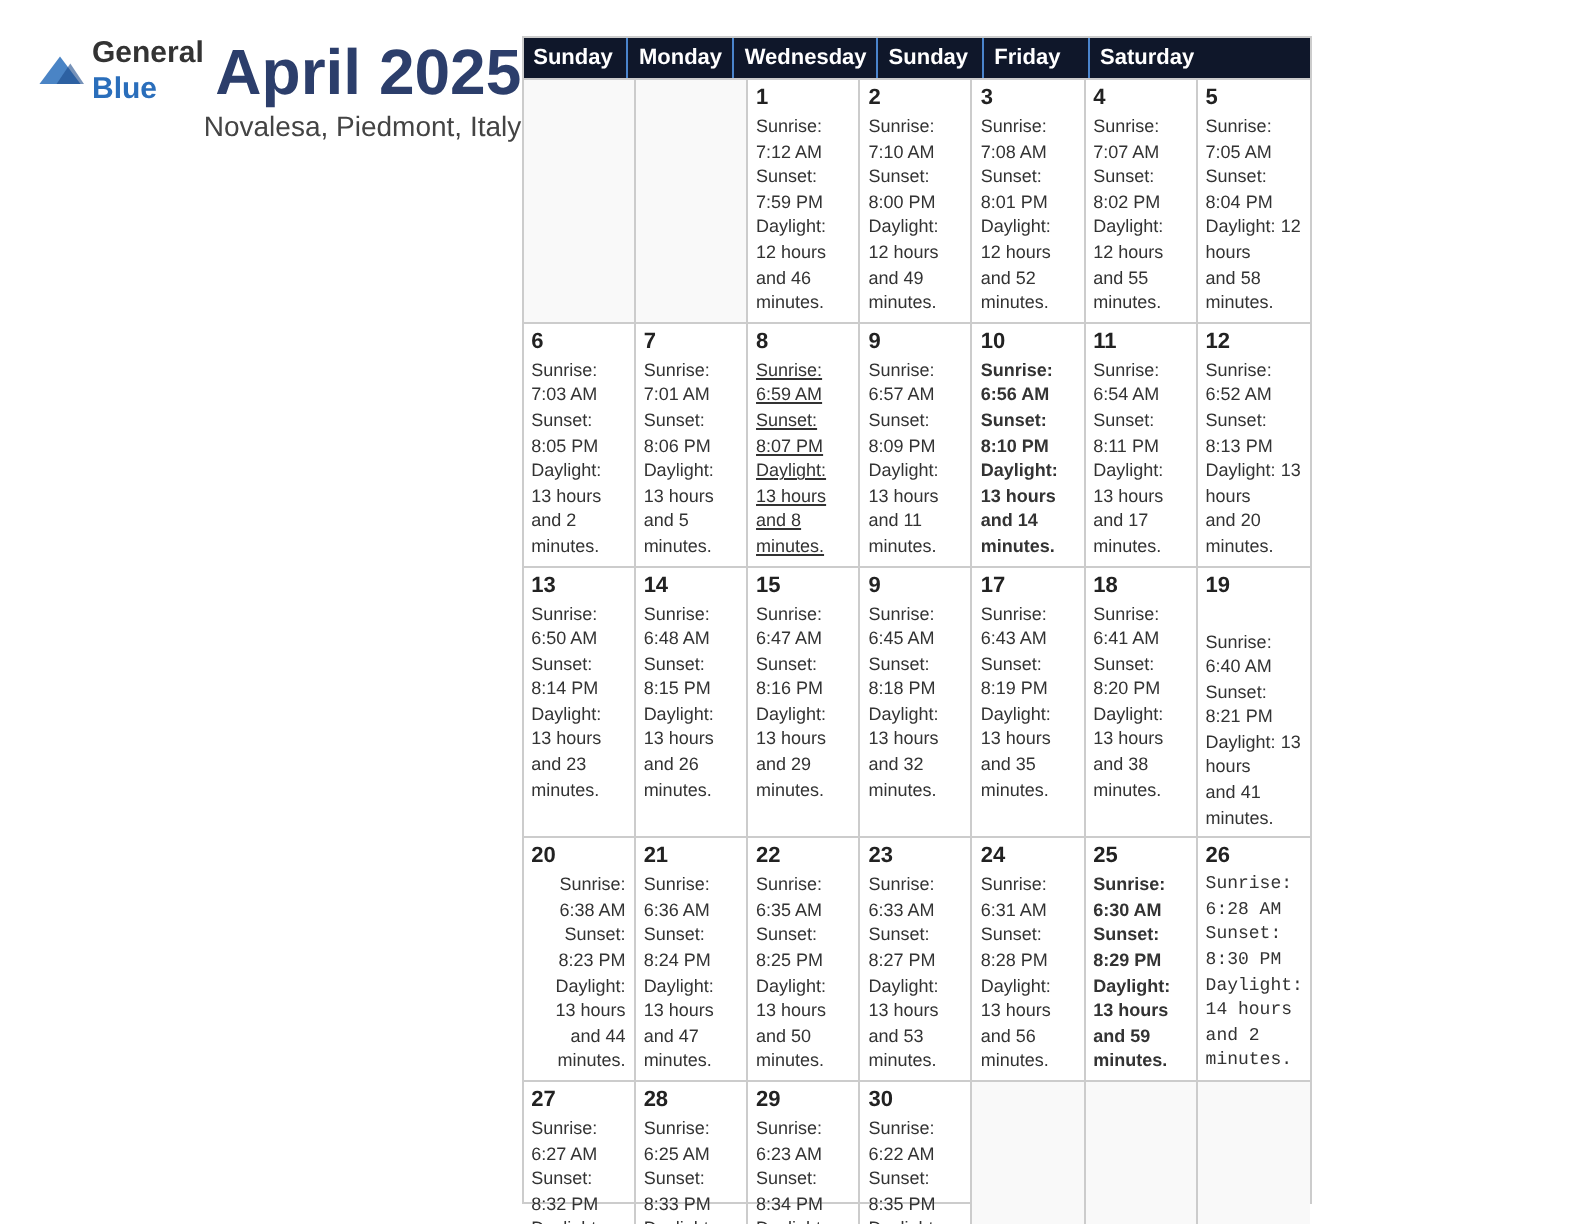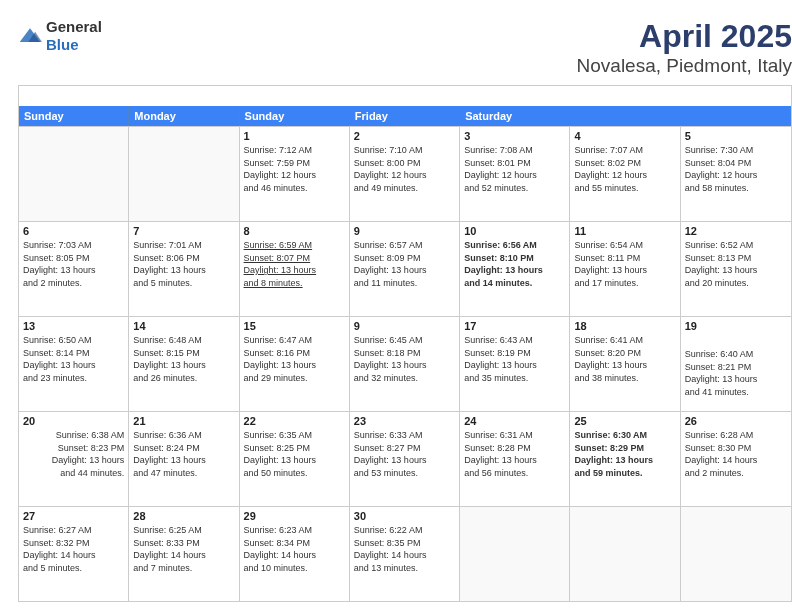--- a/index.html
+++ b/index.html
@@ -4,25 +4,25 @@
   <style>
     * { margin: 0; padding: 0; box-sizing: border-box; }
     body {
       width: 792px;
       height: 612px;
       font-family: Arial, sans-serif;
       background: #fff;
       overflow: hidden;
     }
     .page {
-      width: 792px;
+      width: 656px;
       height: 612px;
       padding: 18px 0 10px 18px;
       display: flex;
-      flex-direction: column;
+      flex-direction: row;
     }
     .header {
       display: flex;
       justify-content: space-between;
       align-items: flex-start;
       margin-bottom: 8px;
     }
     .logo {
       display: flex;
       align-items: center;
@@ -34,34 +34,33 @@
     }
     .title-block {
       text-align: right;
     }
     .month-title {
       font-size: 32px;
       font-weight: bold;
       color: #2c3e6b;
     }
     .subtitle {
-      font-size: 19px;
+      font-size: 14px;
       color: #444;
     }
     .calendar {
       flex: 1;
       display: flex;
       flex-direction: column;
       border: 1px solid #ccc;
     }
     .cal-header {
       display: grid;
       grid-template-columns: repeat(7, 1fr);
-      background: #3b82f6;
-      margin-top: 20px;
+      background: #0f172a;
     }
     .cal-header-cell {
       color: #fff;
       font-size: 11px;
       font-weight: bold;
       padding: 4px 5px;
       text-align: left;
       border-right: 1px solid #4a84cc;
     }
     .cal-header-cell:last-child { border-right: none; }
@@ -117,20 +116,21 @@
     <div class="title-block">
       <div class="month-title">April 2025</div>
       <div class="subtitle">Novalesa, Piedmont, Italy</div>
     </div>
   </div>
 
   <div class="calendar">
     <div class="cal-header">
     <div class="cal-header-cell">Sunday</div>
         <div class="cal-header-cell">Monday</div>
+        <div class="cal-header-cell">Wednesday</div>
         <div class="cal-header-cell">Sunday</div>
         <div class="cal-header-cell">Friday</div>
         <div class="cal-header-cell">Saturday</div>
       </div>
     <div class="cal-body">
     <div class="cal-row">
           <div class="cal-cell empty"></div>
           <div class="cal-cell empty"></div>
           <div class="cal-cell">
             <div class="day-num">1</div>
@@ -155,21 +155,21 @@
           </div>
           <div class="cal-cell">
             <div class="day-num">4</div>
             <div class="day-info" style="white-space: pre-line;">Sunrise: 7:07 AM
 Sunset: 8:02 PM
 Daylight: 12 hours
 and 55 minutes.</div>
           </div>
           <div class="cal-cell">
             <div class="day-num">5</div>
-            <div class="day-info" style="white-space: pre-line;">Sunrise: 7:30 AM
+            <div class="day-info" style="white-space: pre-line;">Sunrise: 7:05 AM
 Sunset: 8:04 PM
 Daylight: 12 hours
 and 58 minutes.</div>
           </div>
         </div>
         <div class="cal-row">
           <div class="cal-cell">
             <div class="day-num">6</div>
             <div class="day-info" style="white-space: pre-line;">Sunrise: 7:03 AM
 Sunset: 8:05 PM
@@ -308,21 +308,21 @@
           </div>
           <div class="cal-cell">
             <div class="day-num">25</div>
             <div class="day-info" style="white-space: pre-line; font-weight: bold;">Sunrise: 6:30 AM
 Sunset: 8:29 PM
 Daylight: 13 hours
 and 59 minutes.</div>
           </div>
           <div class="cal-cell">
             <div class="day-num">26</div>
-            <div class="day-info" style="white-space: pre-line;">Sunrise: 6:28 AM
+            <div class="day-info" style="white-space: pre-line; font-family: Liberation Mono, monospace;">Sunrise: 6:28 AM
 Sunset: 8:30 PM
 Daylight: 14 hours
 and 2 minutes.</div>
           </div>
         </div>
         <div class="cal-row">
           <div class="cal-cell">
             <div class="day-num">27</div>
             <div class="day-info" style="white-space: pre-line;">Sunrise: 6:27 AM
 Sunset: 8:32 PM

